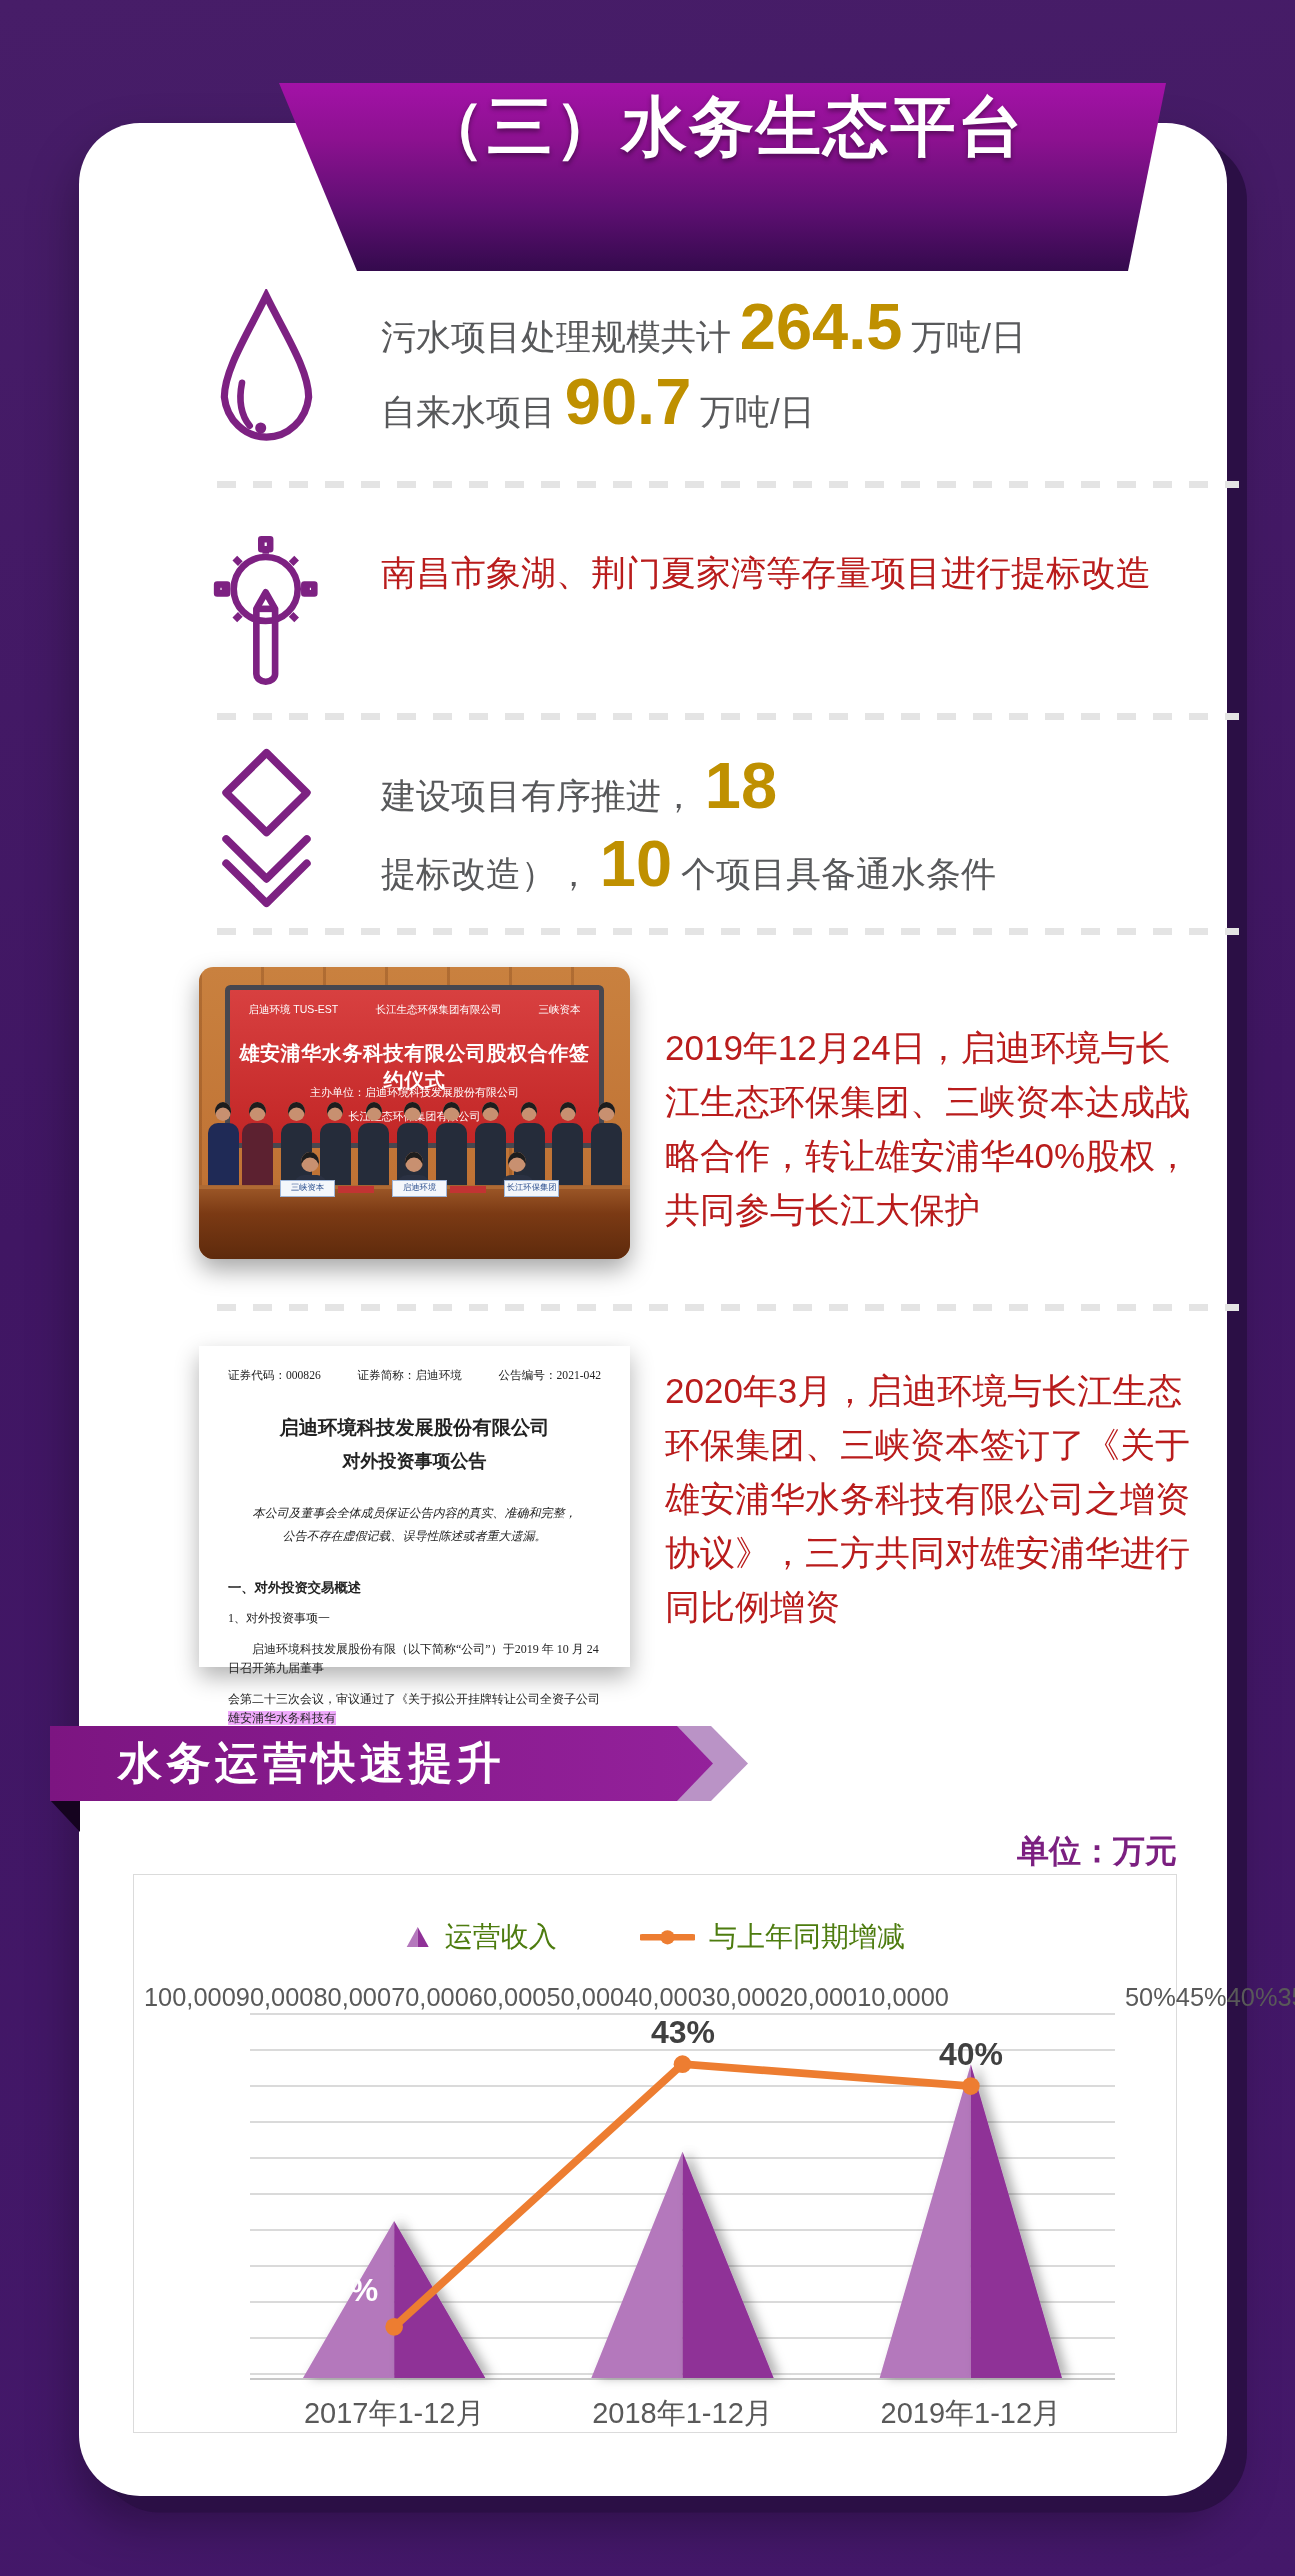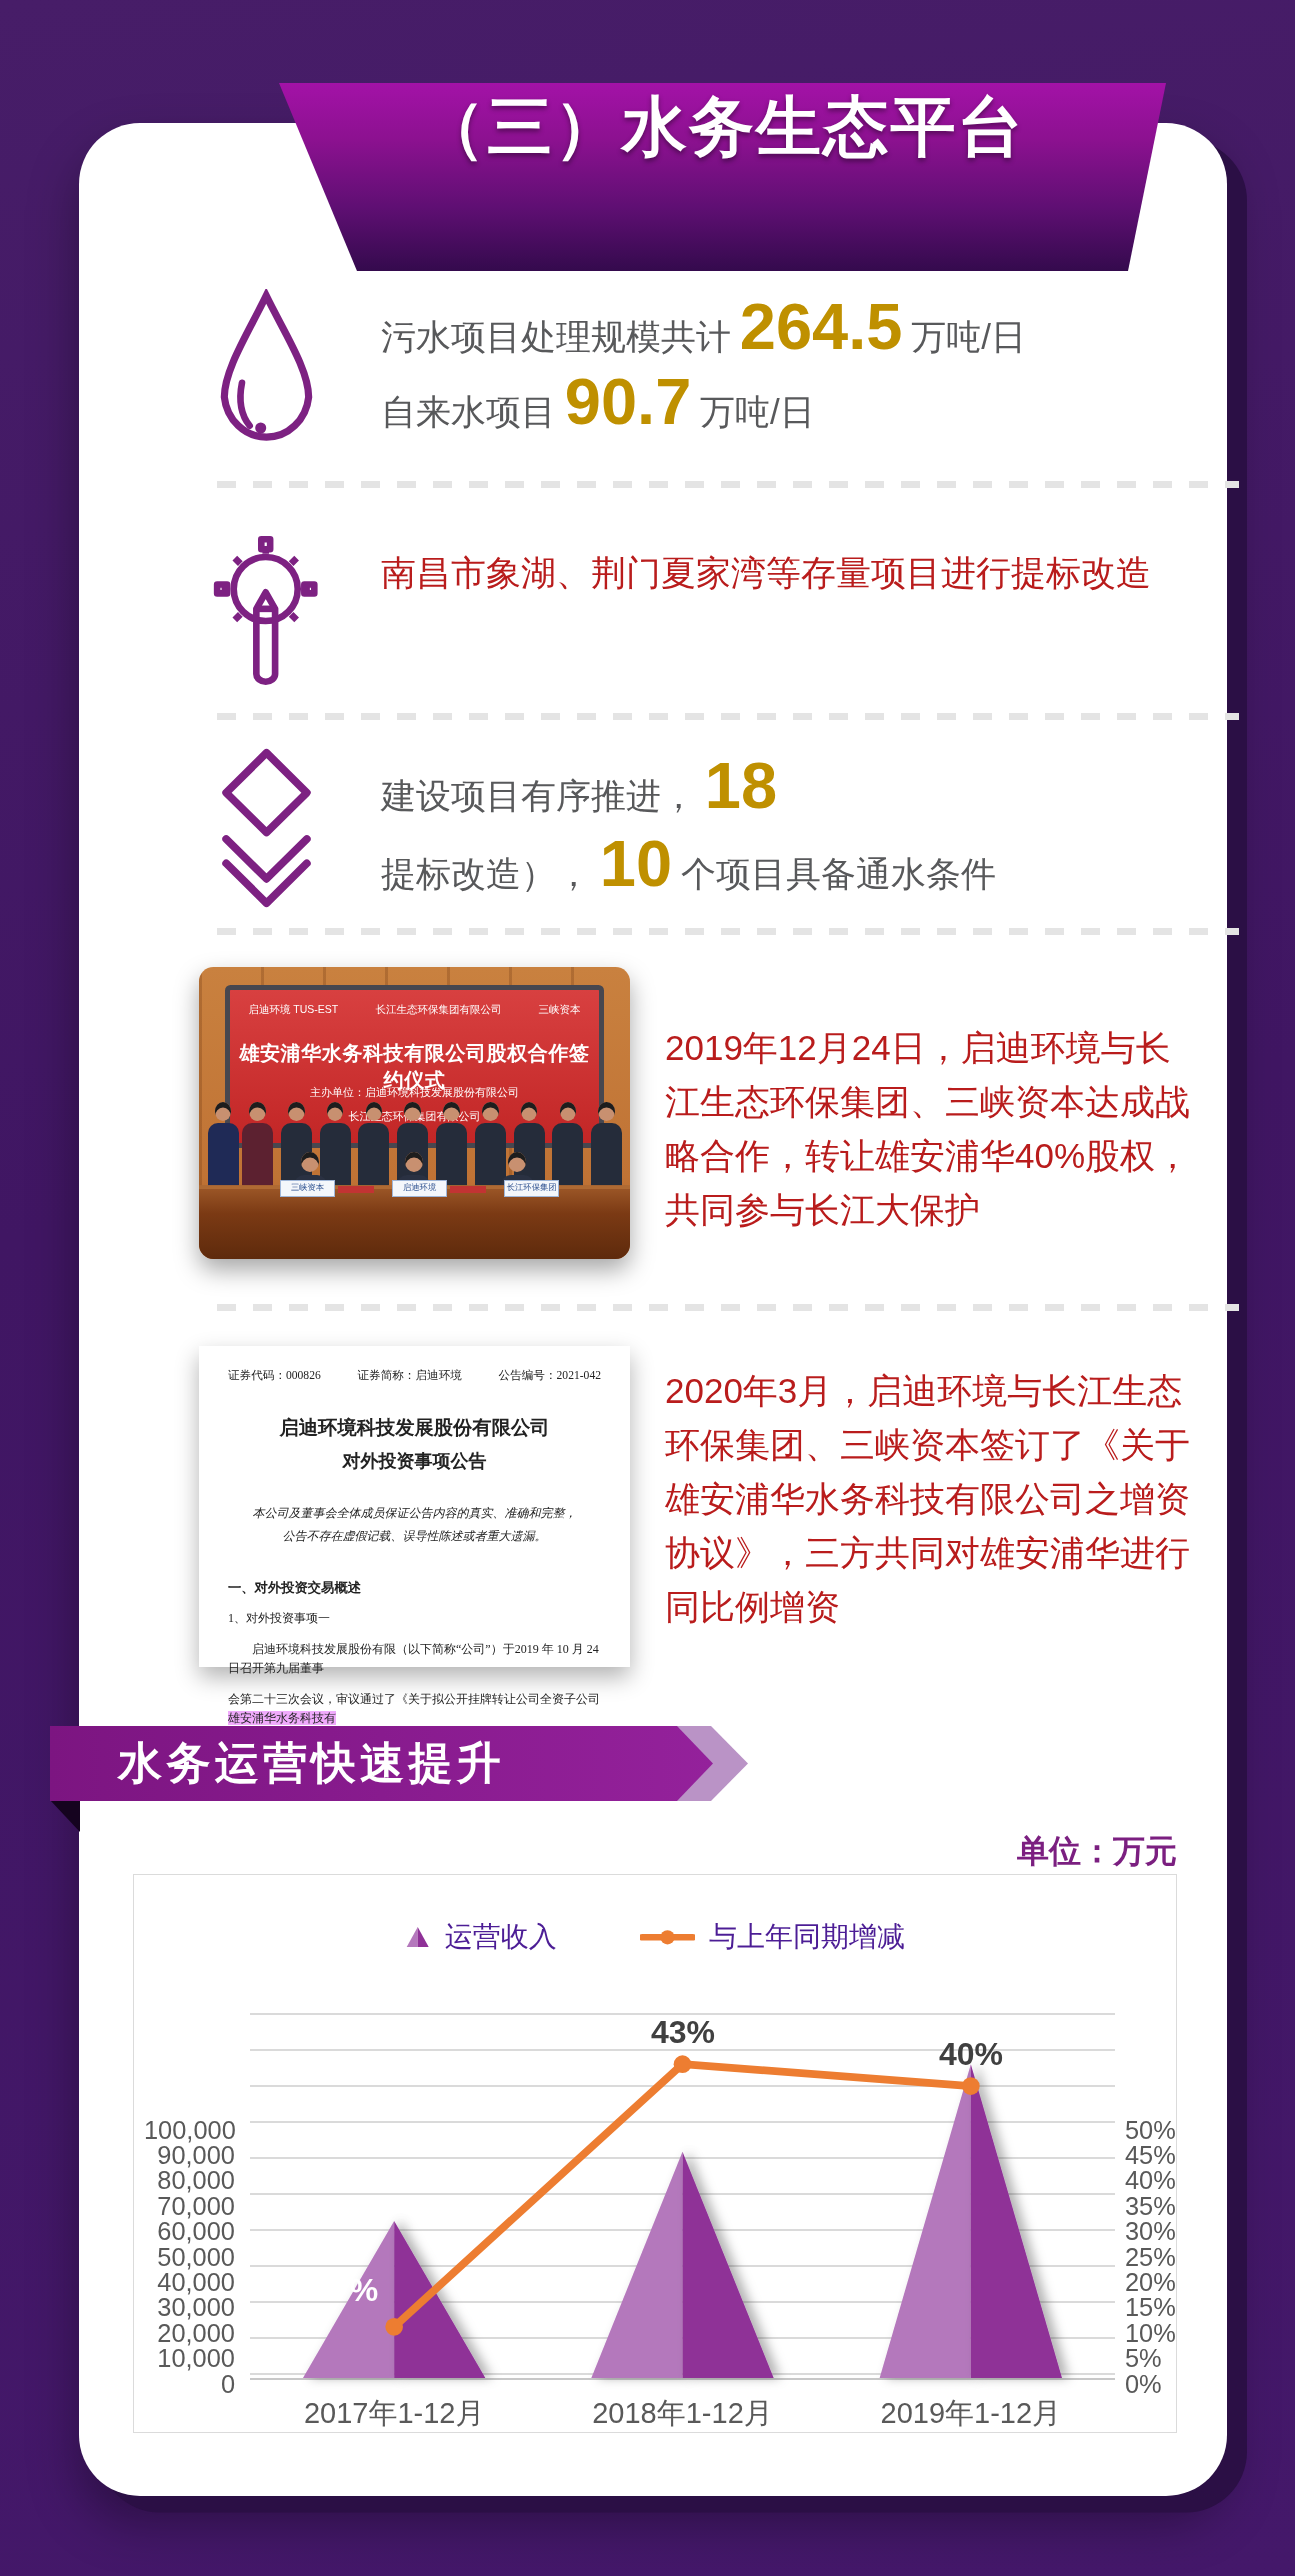--- a/index.html
+++ b/index.html
@@ -69,23 +69,23 @@
         display:flex;align-items:center;padding-left:68px;}
   .ribbon span{color:#fff;font-size:44px;font-weight:bold;letter-spacing:4.4px;}
   .ribbon-fold{position:absolute;left:50px;top:1800px;width:30px;height:32px;background:#15031F;z-index:4;
         clip-path:polygon(0 0,100% 0,100% 100%);}
   .unit{position:absolute;left:691px;top:1830px;width:486px;text-align:right;z-index:6;
         font-size:32px;font-weight:bold;color:#7B1F80;}
   
   .panel{position:absolute;left:54px;top:1751px;width:1044px;height:559px;background:#fff;
          border:1.7px solid #DBDBDB;box-sizing:border-box;}
   .legend{position:absolute;top:43px;left:0;width:100%;display:flex;justify-content:center;gap:83px;
-          align-items:flex-start;font-size:28px;color:#4c1d95;}
+          align-items:flex-start;font-size:28px;color:#4d7c0f;}
   .leg-item{display:flex;align-items:center;gap:14.4px;}
-  .yticks{position:absolute;top:132px;height:390px;display:flex;flex-direction:column;justify-content:flex-end;
+  .yticks{position:absolute;top:110px;height:390px;display:flex;flex-direction:row;justify-content:space-between;
           font-size:25.4px;color:#595959;}
   .yticks span{display:block;line-height:25.4px;}
   .yticks.left{left:10px;width:91px;text-align:right;}
   .yticks.right{left:991px;width:66px;text-align:left;}
   .plot{position:absolute;left:116px;top:138px;width:865px;height:365px;}
   .grid{position:absolute;left:0;top:0;width:100%;height:366px;
         background:repeating-linear-gradient(to bottom,#DADADA 0 1.7px,transparent 1.7px 36px);}
   .axisline{position:absolute;left:0;bottom:-1.7px;width:100%;height:2.2px;background:#C8C8C8;}
   #plot-svg{position:absolute;inset:0;overflow:visible;}
   #plot-labels{position:absolute;inset:0;}

